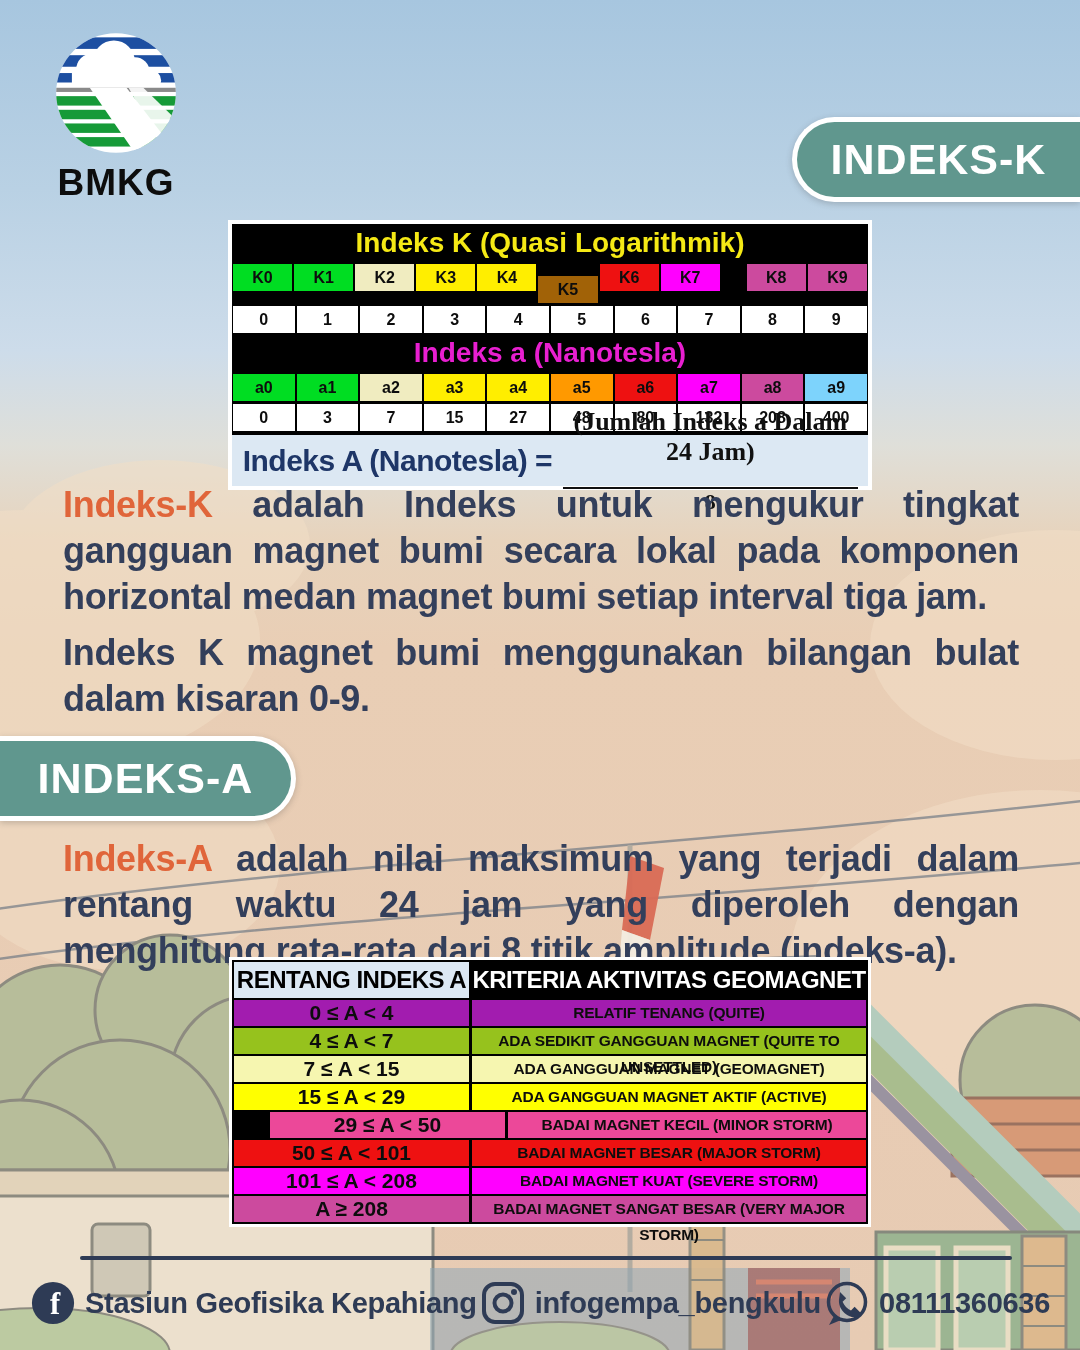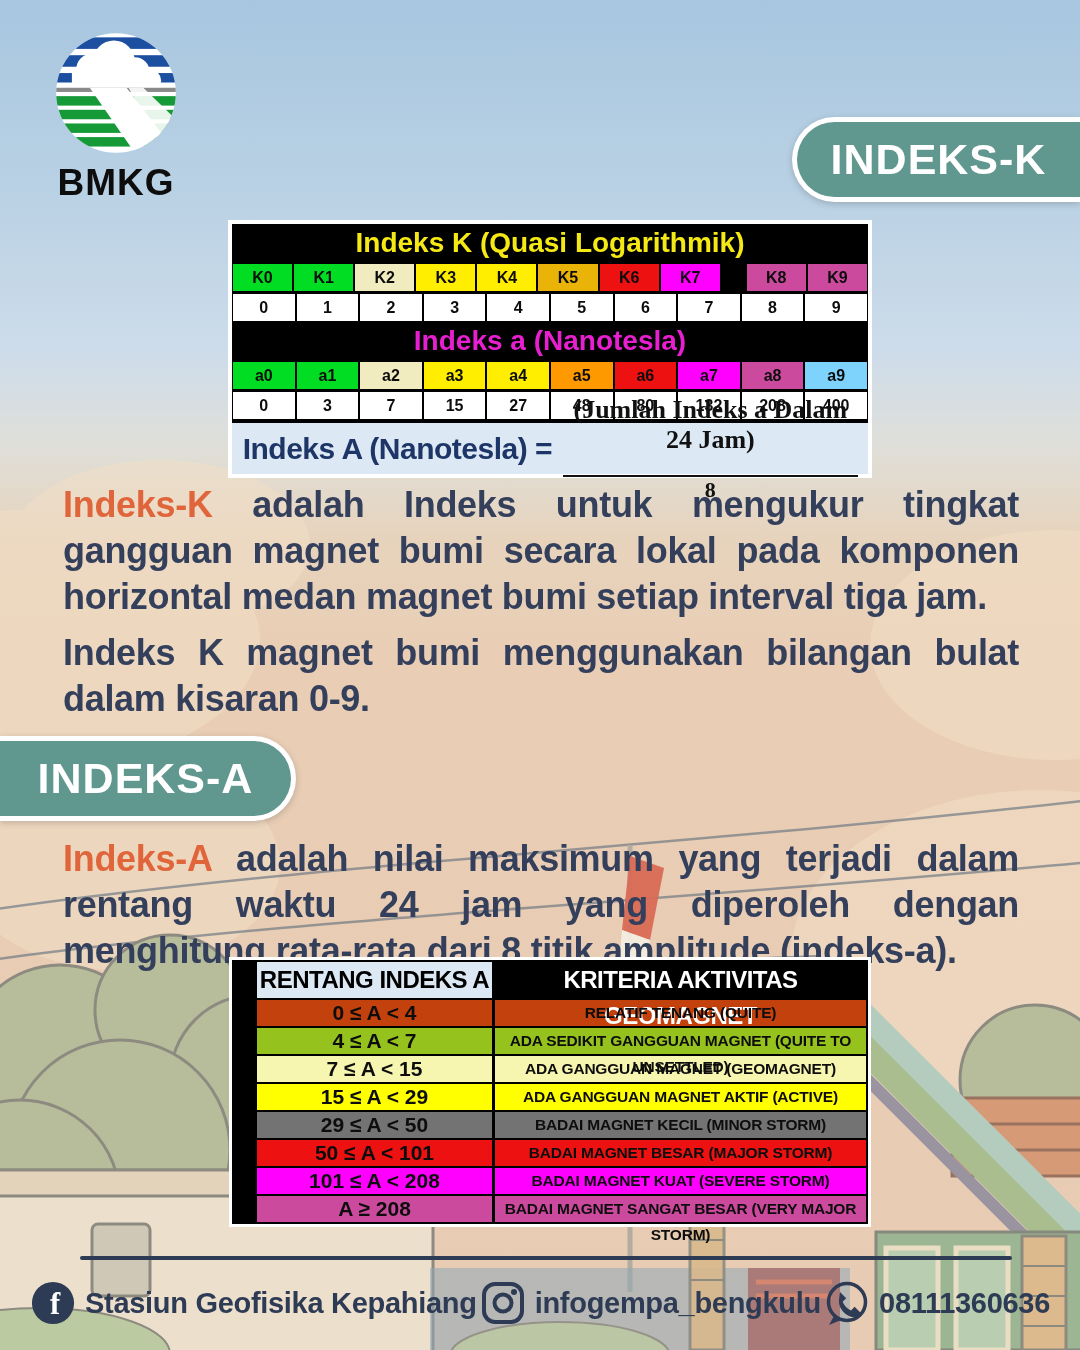--- a/index.html
+++ b/index.html
@@ -36,21 +36,21 @@
 
   
   .para { position:absolute; left:63px; width:956px; color:#333f5b; font-size:36px; line-height:1.28;
           font-weight:600; text-align:justify; letter-spacing:-0.3px; }
   .para p + p { margin-top:10px; }
   .hl { color:#e0653a; }
   .para-k { top:482px; }
   .para-a { top:836px; }
 
   
-  .tablea { position:absolute; left:232px; top:960px; width:636px; background:#000; box-shadow:0 0 0 3px #fff; border:2px solid #000;padding-left:23px; }
+  .tablea { position:absolute; left:232px; top:960px; width:636px; background:#000; box-shadow:0 0 0 3px #fff; border:2px solid #000; }
   .ta-head { display:flex; height:36px; }
   .ta-h1 { flex:0 0 238px; background:#dce8f4; color:#000; font-weight:700; font-size:24px;
            line-height:36px; text-align:center; border-right:3px solid #000; letter-spacing:-0.5px; }
   .ta-h2 { flex:1; background:#000; color:#fff; font-weight:700; font-size:24px; line-height:36px; text-align:center; letter-spacing:-0.5px; }
   .ta-row { display:flex; height:28px; border-top:2px solid #000; }
   .ta-c1 { flex:0 0 238px; text-align:center; font-weight:700; font-size:21px; line-height:26px; color:#0d0d0d; border-right:3px solid #000; }
   .ta-c2 { flex:1; text-align:center; font-weight:700; font-size:15.5px; line-height:26px; color:#0d0d0d; letter-spacing:-0.2px; }
 
   
   .rule { position:absolute; left:80px; top:1256px; width:932px; height:4px; background:#2e3b55; border-radius:2px; }
@@ -158,21 +158,21 @@
   </div>
 
   <div class="tablek">
     <div class="tk-title tk-title-k">Indeks K (Quasi Logarithmik)</div>
     <div class="tk-row" id="k-labels">
         <div class="tk-cell" style="background: rgb(0, 221, 34);">K0</div>
         <div class="tk-cell" style="background: rgb(0, 221, 34);">K1</div>
         <div class="tk-cell" style="background: rgb(240, 236, 192);">K2</div>
         <div class="tk-cell" style="background: rgb(255, 238, 0);">K3</div>
         <div class="tk-cell" style="background: rgb(255, 238, 0);">K4</div>
-        <div class="tk-cell" style="background: #eab308;">K5</div>
+        <div class="tk-cell" style="background: #a16207; margin-top: 12px;">K5</div>
         <div class="tk-cell" style="background: rgb(238, 17, 17);">K6</div>
         <div class="tk-cell" style="background: rgb(255, 0, 255);">K7</div>
         <div class="tk-cell" style="background: rgb(204, 74, 158); margin-left: 25px;">K8</div>
         <div class="tk-cell" style="background: rgb(204, 74, 158);">K9</div>
       </div>
     <div class="tk-row" id="k-values">
         <div class="tk-cell">0</div>
         <div class="tk-cell">1</div>
         <div class="tk-cell">2</div>
         <div class="tk-cell">3</div>
@@ -225,37 +225,37 @@
   <div class="para para-a">
     <p><span class="hl">Indeks-A</span><span> adalah nilai maksimum yang terjadi dalam rentang waktu 24 jam yang diperoleh dengan menghitung rata-rata dari 8 titik amplitude (indeks-a).</span></p>
   </div>
 
   <div class="tablea">
     <div class="ta-head">
       <div class="ta-h1">RENTANG INDEKS A</div>
       <div class="ta-h2">KRITERIA AKTIVITAS GEOMAGNET</div>
     </div>
     <div id="ta-body">
-        <div class="ta-row" style="background: #c2410c;">
+        <div class="ta-row" style="background: #a21caf;">
           <div class="ta-c1">0 ≤ A &lt; 4</div>
           <div class="ta-c2">RELATIF TENANG (QUITE)</div>
         </div>
         <div class="ta-row" style="background: rgb(150, 194, 29);">
           <div class="ta-c1">4 ≤ A &lt; 7</div>
           <div class="ta-c2">ADA SEDIKIT GANGGUAN MAGNET (QUITE TO UNSETTLED)</div>
         </div>
         <div class="ta-row" style="background: rgb(246, 246, 176);">
           <div class="ta-c1">7 ≤ A &lt; 15</div>
           <div class="ta-c2">ADA GANGGUAN MAGNET (GEOMAGNET)</div>
         </div>
         <div class="ta-row" style="background: rgb(255, 255, 0);">
           <div class="ta-c1">15 ≤ A &lt; 29</div>
           <div class="ta-c2">ADA GANGGUAN MAGNET AKTIF (ACTIVE)</div>
         </div>
-        <div class="ta-row" style="background: #737373;">
+        <div class="ta-row" style="background: #ec4899; margin-left: 36px;">
           <div class="ta-c1">29 ≤ A &lt; 50</div>
           <div class="ta-c2">BADAI MAGNET KECIL (MINOR STORM)</div>
         </div>
         <div class="ta-row" style="background: rgb(238, 17, 17);">
           <div class="ta-c1">50 ≤ A &lt; 101</div>
           <div class="ta-c2">BADAI MAGNET BESAR (MAJOR STORM)</div>
         </div>
         <div class="ta-row" style="background: rgb(255, 0, 255);">
           <div class="ta-c1">101 ≤ A &lt; 208</div>
           <div class="ta-c2">BADAI MAGNET KUAT (SEVERE STORM)</div>

